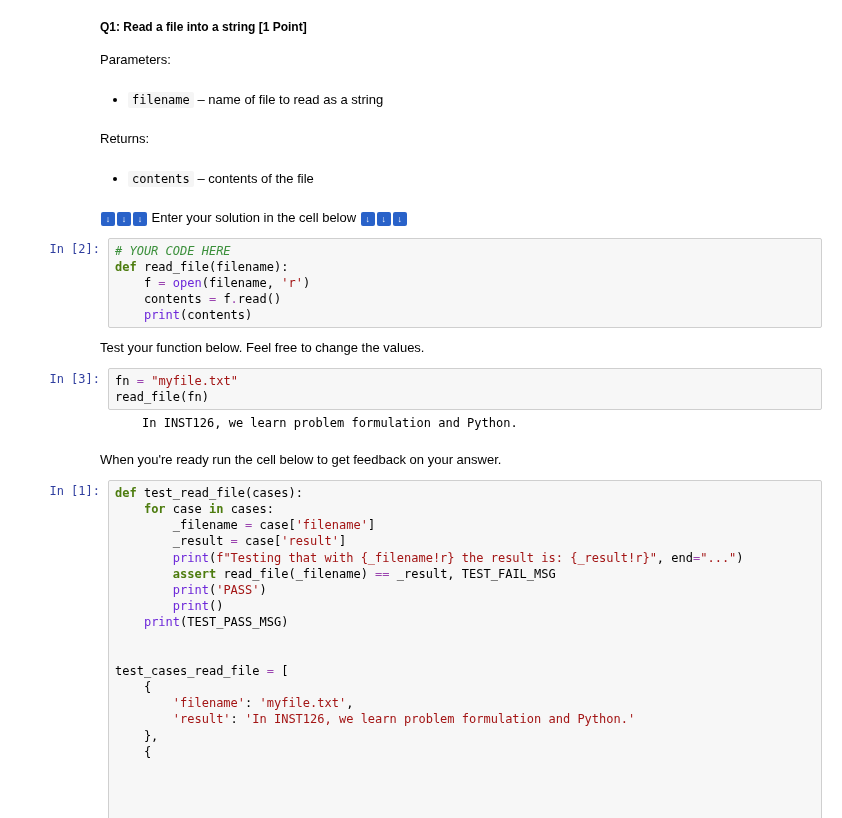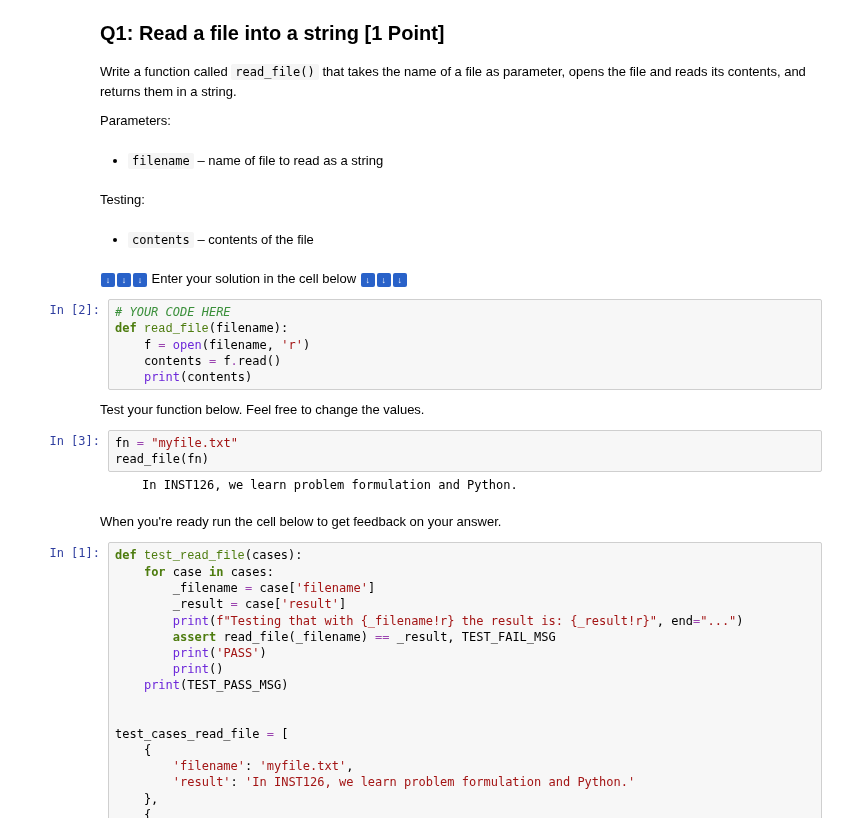--- a/index.html
+++ b/index.html
@@ -12,21 +12,21 @@
   }
   .notebook {
     padding: 8px 20px 20px 20px;
   }
   .text-cell {
     margin-left: 80px;
     max-width: 740px;
     line-height: 1.5;
   }
   h3 {
-    font-size: 20px;
+    font-size: 12px;
     font-weight: bold;
     margin: 10px 0 14px 0;
   }
   p {
     margin: 10px 0;
   }
   ul {
     margin: 8px 0;
     padding-left: 28px;
   }
@@ -88,42 +88,39 @@
     white-space: pre;
     padding: 4px 6px 10px 6px;
     max-width: 740px;
   }
   
   .c-comment { color: #3a8f3a; font-style: italic; }
   .c-kw { color: #4d7c0f; font-weight: bold; }
   .c-builtin { color: #6d28d9; }
   .c-str { color: #a31515; }
   .c-op { color: #9b45b0; }
-  .c-func { color: #4d7c0f; font-family: Liberation Mono, monospace; }
+  .c-func { color: #000000; }
 </style>
 </head>
 <body>
 
 <div class="notebook">
 
   <div class="text-cell">
     <h3>Q1: Read a file into a string [1 Point]</h3>
 
-    <p>
-      <span>Write a function called </span><code class="inline">read_file()</code><span> that takes the name of a file as parameter, opens the file and reads its contents, and returns them in a string.</span>
-    </p>
 
     <p>Parameters:</p>
     <ul>
       <li>
         <code class="inline">filename</code><span> – name of file to read as a string</span>
       </li>
     </ul>
 
-    <p>Testing:</p>
+    <p>Returns:</p>
     <ul>
       <li>
         <code class="inline">contents</code><span> – contents of the file</span>
       </li>
     </ul>
 
 
     <p>
       <span class="emoji-box">↓</span><span class="emoji-box">↓</span><span class="emoji-box">↓</span><span> Enter your solution in the cell below </span><span class="emoji-box">↓</span><span class="emoji-box">↓</span><span class="emoji-box">↓</span>
     </p>

